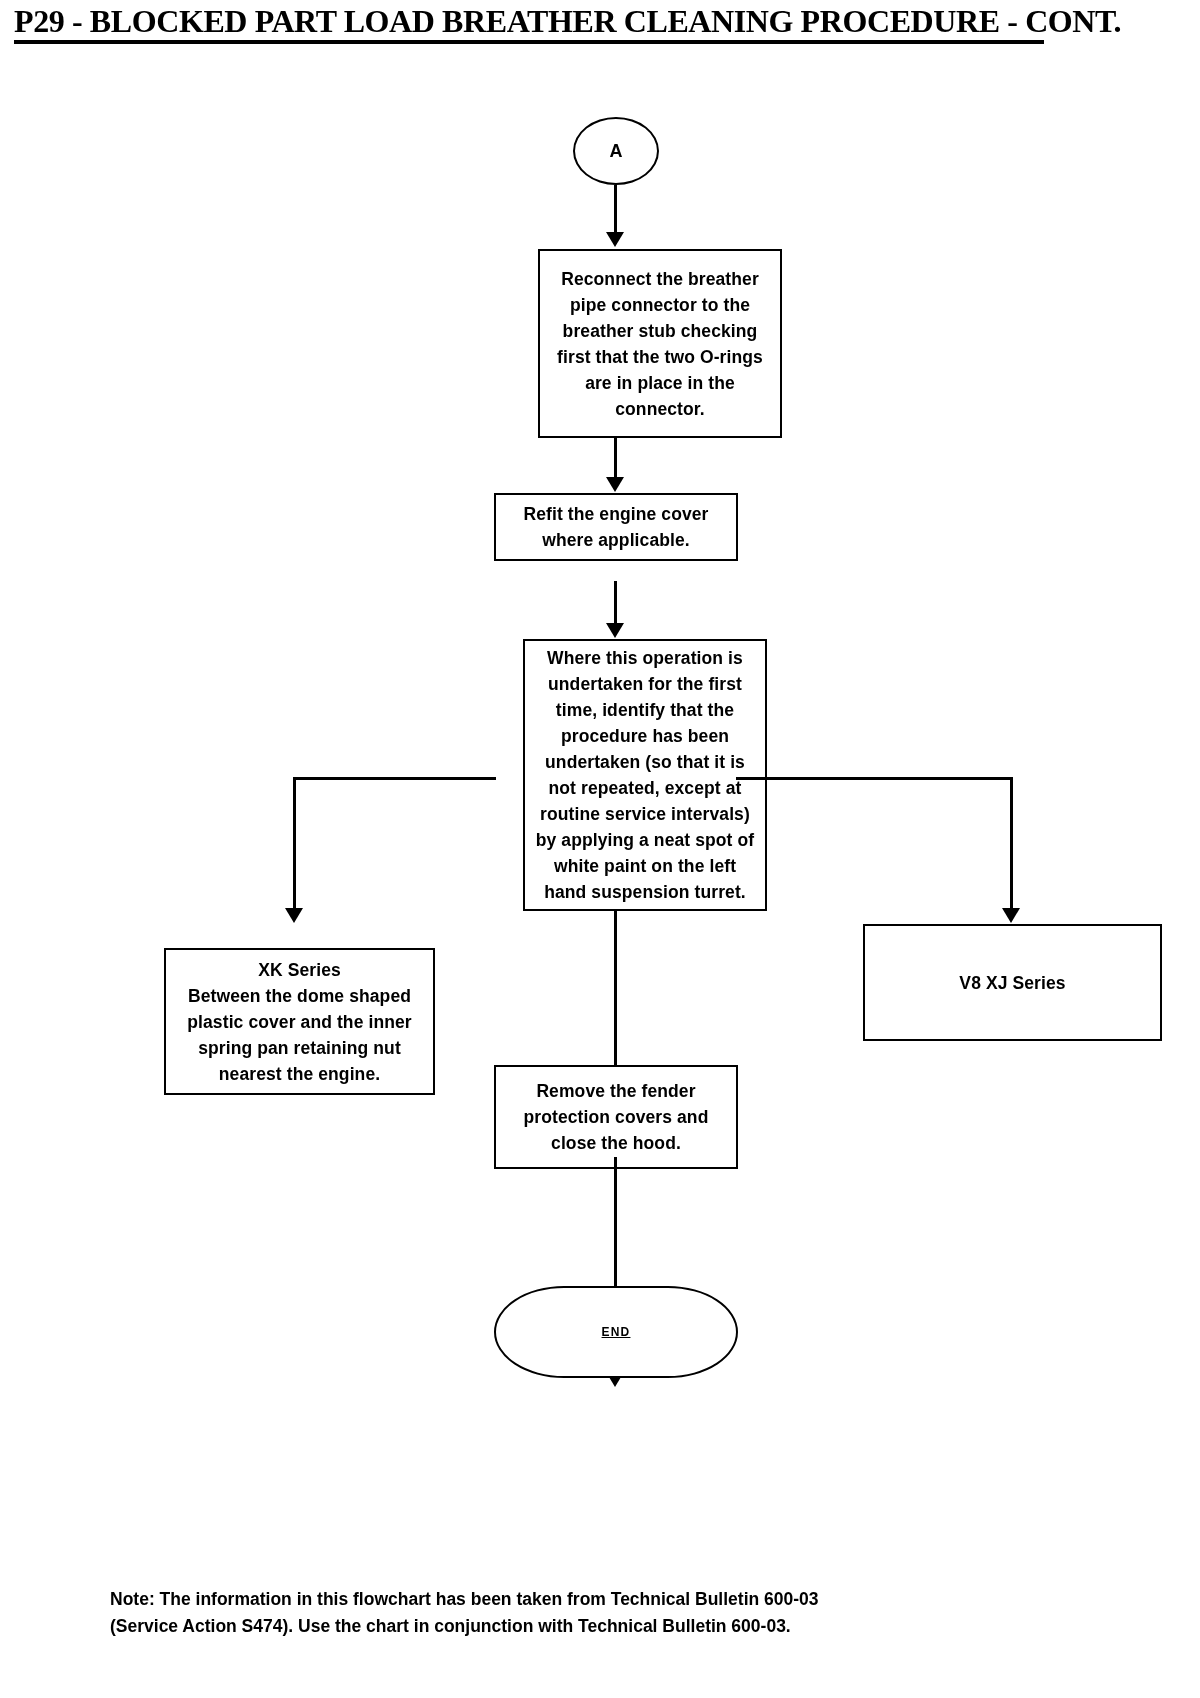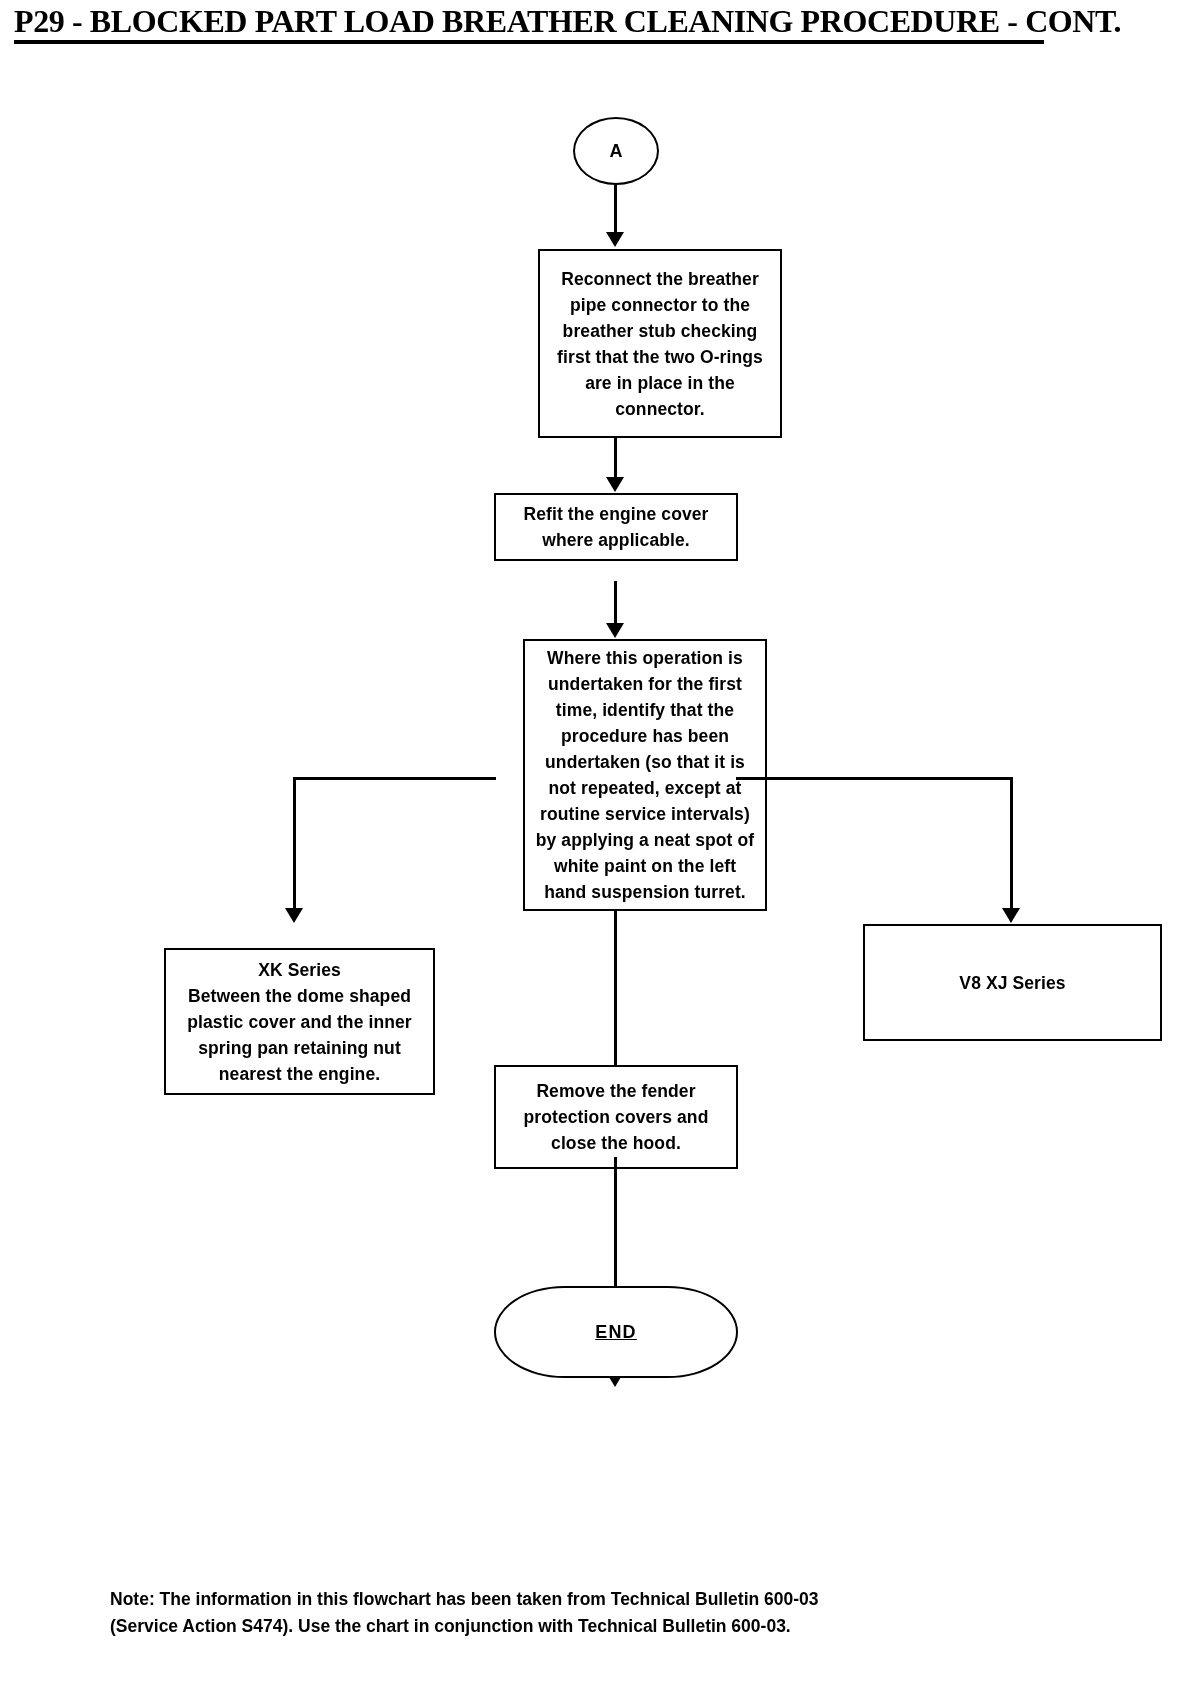--- a/index.html
+++ b/index.html
@@ -56,21 +56,21 @@
     letter-spacing: 0.1px;
     padding: 2px 6px;
   }
   .node.connector {
     border-radius: 50%;
     font-size: 18px;
   }
   .node.terminator {
     border-radius: 70px / 46px;
     font-weight: normal;
-    font-size: 18px;
+    font-size: 12px;
     letter-spacing: 1.2px;
     text-decoration: underline;
   }
   .node .heading {
     font-weight: bold;
     display: block;
   }
   .node .body {
     font-weight: bold;
     display: block;

